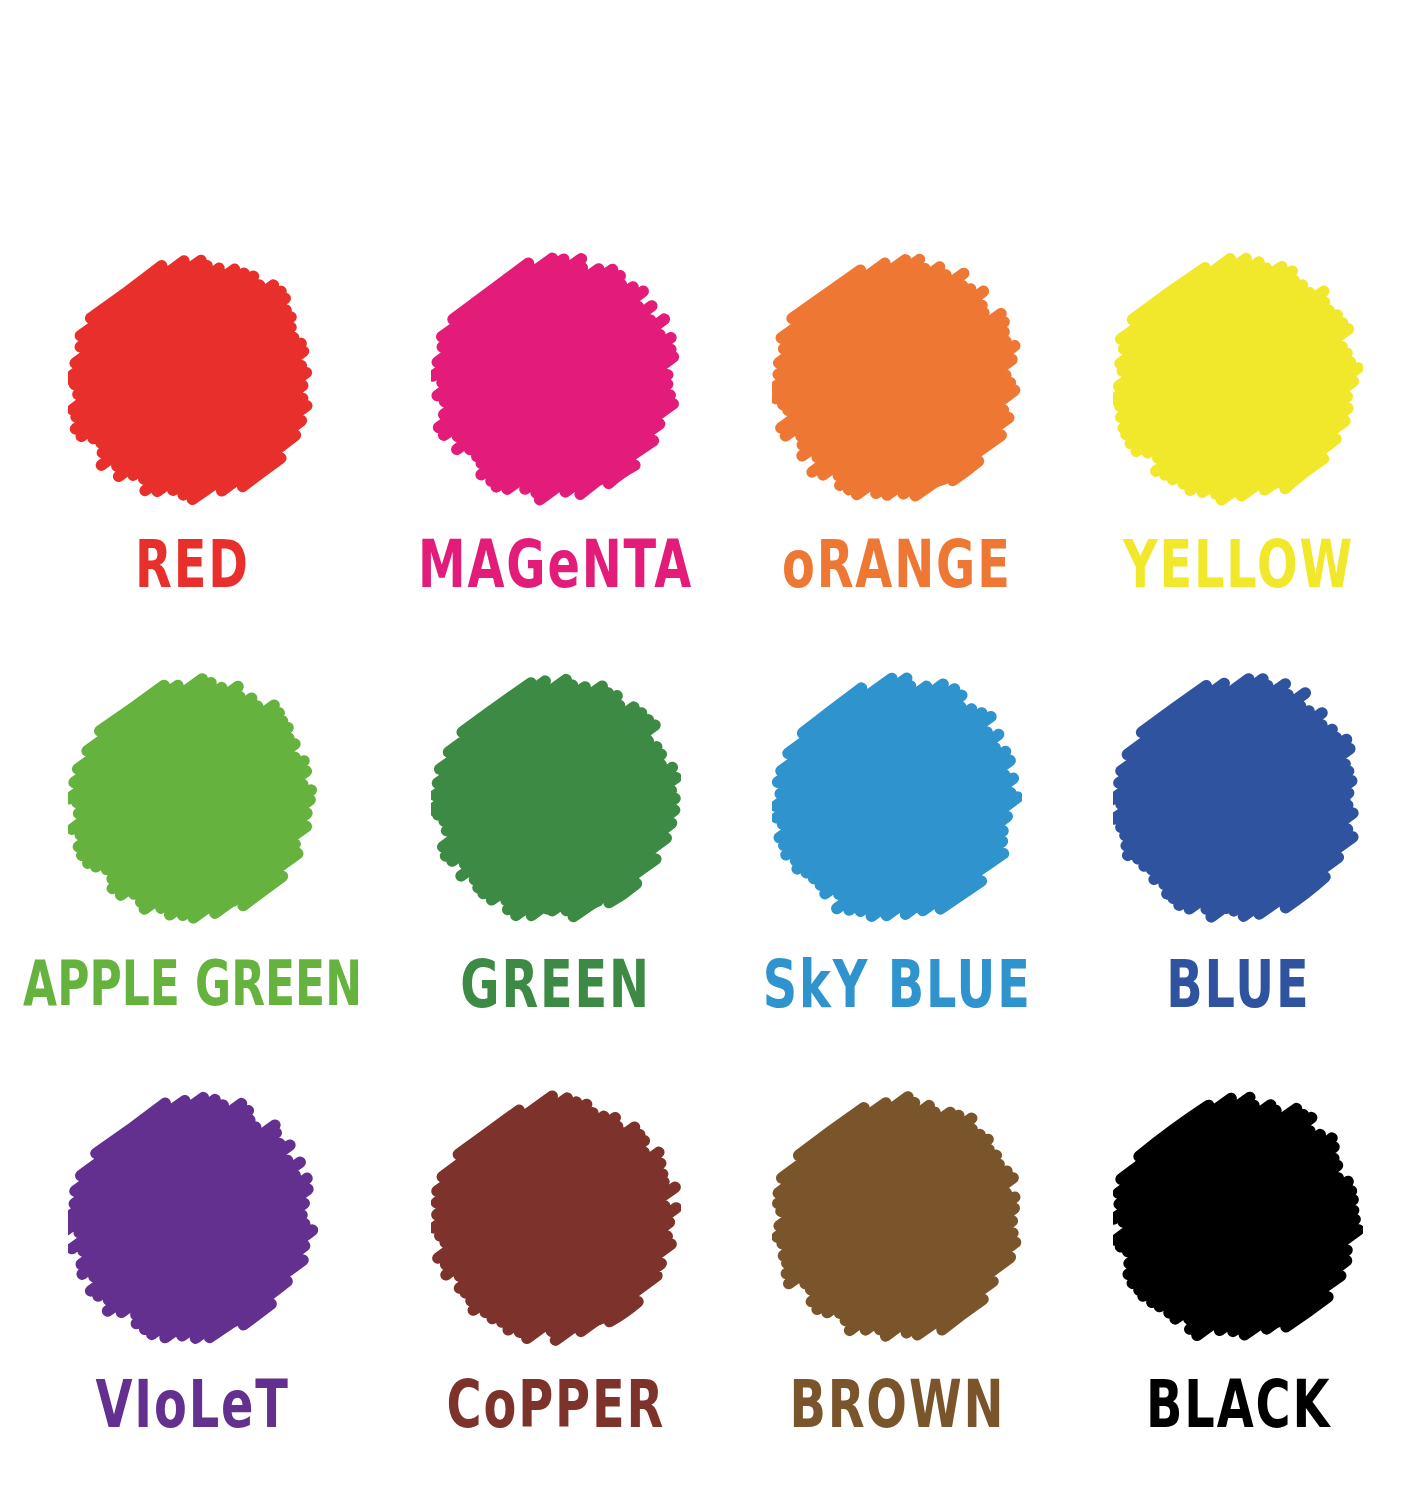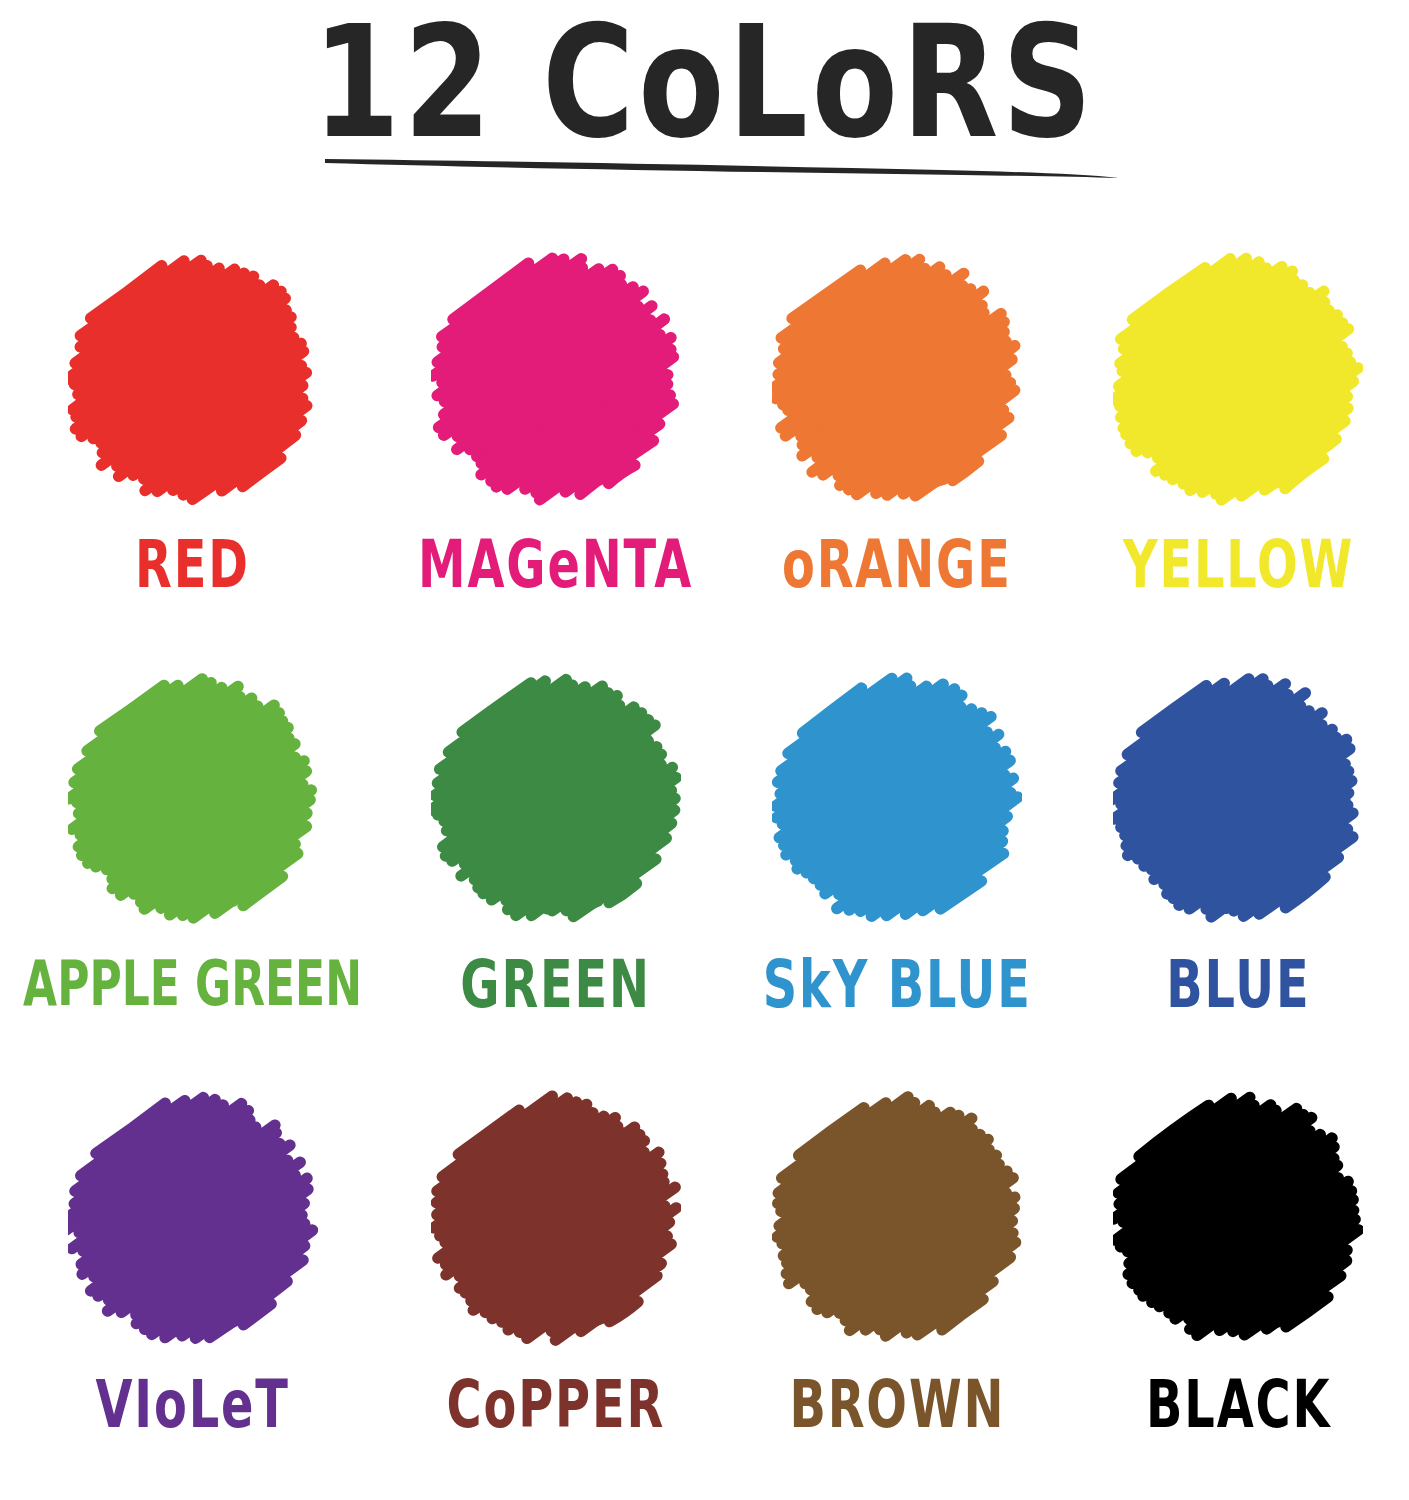--- a/index.html
+++ b/index.html
@@ -88,27 +88,20 @@
     font-size: 50px;
     letter-spacing: 0px;
     transform: scaleY(1.25) scaleX(0.88);
   }
 </style>
 </head>
 <body>
 
 <div id="page" style="background: rgb(255, 255, 255);">
 
-  <div id="title-block">
-    <div id="page-title" style="color: rgb(38, 38, 38);">12 CoLoRS</div>
-    <svg id="title-underline" viewBox="0 0 800 22" preserveAspectRatio="none">
-      <path id="underline-path" d="M3,5 C180,10 420,14 640,17 C710,18 760,19 797,20
-               L797,20 C760,16 700,14 620,12 C400,7 180,3 3,1 Z" fill="#262626"></path>
-    </svg>
-  </div>
 
   <div id="swatch-grid">
 
     <div class="swatch-cell">
       <svg class="swatch-mark" viewBox="0 0 250 262">
           <g class="sc">
             <path d="M22.7,68.2Q58.9,43.0 93.7,15.7 M12.4,85.6Q64.8,49.2 115.9,11.0 M12.3,96.9Q71.9,52.6 133.0,10.5 M7.2,113.1Q73.6,65.1 139.0,15.7 M-1.3,129.5Q74.5,73.5 151.0,18.3 M6.5,134.5Q86.7,77.2 166.5,19.3 M9.9,144.3Q92.4,83.0 176.1,23.3 M4.6,159.7Q94.1,91.6 185.5,26.3 M8.1,166.9Q100.2,101.5 191.5,35.1 M7.5,178.9Q106.6,107.3 205.4,35.1 M13.3,186.4Q112.3,112.8 213.0,41.4 M25.3,188.6Q121.0,118.1 217.2,48.4 M32.9,192.8Q124.5,125.2 218.1,60.2 M34.4,202.6Q128.7,134.9 223.0,67.1 M33.4,215.2Q128.1,146.1 223.0,77.4 M48.9,216.1Q137.0,151.5 225.6,87.6 M50.6,226.3Q141.4,159.3 233.1,93.5 M65.3,225.2Q149.8,162.5 235.5,101.4 M75.8,229.0Q154.5,172.2 233.3,115.6 M77.1,240.5Q157.2,180.9 238.3,122.7 M89.2,241.4Q161.3,187.6 234.7,135.5 M104.9,240.2Q169.8,194.4 234.6,148.4 M115.3,244.9Q177.5,200.9 238.7,155.6 M124.4,249.3Q179.9,211.3 233.4,170.6 M153.7,240.8Q190.8,213.4 227.4,185.1 M174.6,236.5Q193.5,222.1 212.8,208.2 " fill="none" stroke="#E82F2B" stroke-width="11.5" stroke-linecap="round" stroke-linejoin="round"></path>
             <path d="M55.2,47.7L129.8,21.1 M35.0,66.1L153.5,23.7 M23.7,81.4L163.0,30.6 M21.1,93.6L179.5,35.9 M25.0,104.6L191.1,44.3 M19.3,118.1L202.2,51.3 M15.5,128.9L208.1,60.5 M23.2,137.6L210.1,70.3 M26.0,149.2L220.3,78.2 M23.4,161.0L225.3,87.1 M25.5,171.3L221.1,99.9 M30.5,179.8L227.1,109.2 M41.6,187.7L224.2,119.9 M49.3,196.6L230.6,129.7 M50.1,207.0L223.8,142.6 M64.6,212.4L227.5,152.7 M70.7,221.7L221.6,167.5 M81.1,229.2L221.9,178.1 M98.1,233.4L208.5,192.8 M120.8,235.8L199.5,207.3 M155.0,234.4L169.5,231.1 " fill="none" stroke="#E82F2B" stroke-width="10.5" stroke-linecap="round"></path>
           </g>
         </svg>

